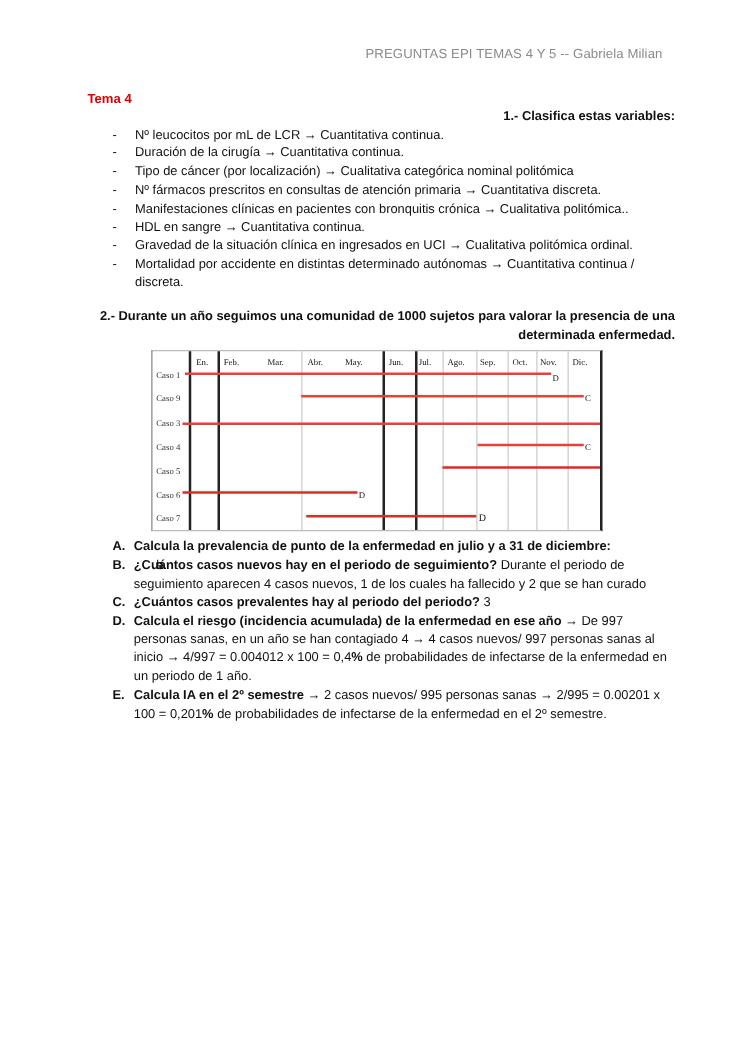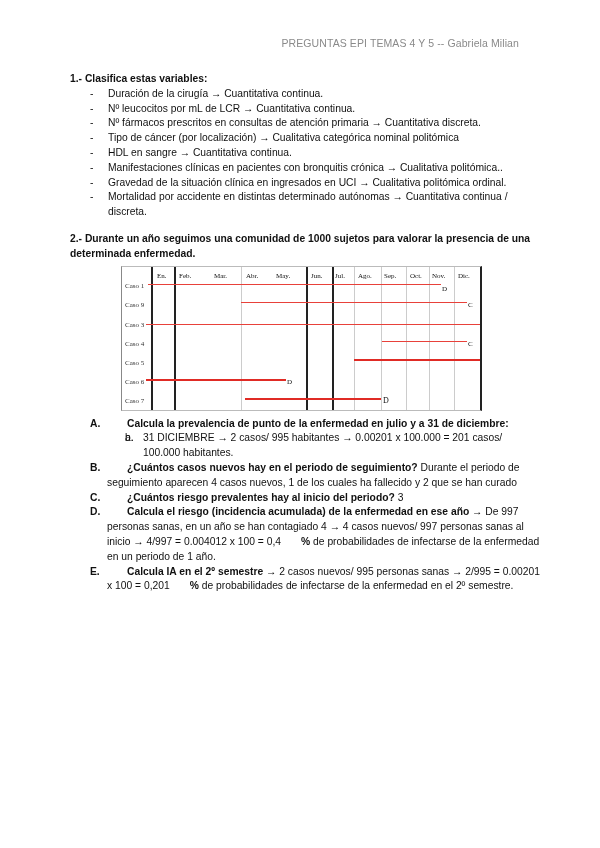--- a/index.html
+++ b/index.html
@@ -1,56 +1,57 @@
 <!DOCTYPE html>
 <html><head>
 <meta charset="utf-8">
 <style>
   html, body { margin:0; padding:0; background:#ffffff; }
   body { width:600px; height:848px; position:relative; overflow:hidden;
          font-family:"Liberation Sans", sans-serif; color:#111; }
-  .header { position:absolute; top:37px; right:81px; font-size:10.5px; color:#8a8a8a; letter-spacing:0.1px; }
+  .header { position:absolute; top:37px; right:70px; font-size:10.5px; color:#8a8a8a; letter-spacing:0.1px; }
   .content { position:absolute; left:70px; top:72px; width:470px; font-size:10.3px; line-height:14.8px; }
   .tema { color:#e00000; font-weight:bold; font-size:10.5px; }
-  .q { font-weight:bold; }
+  .q { font-weight:bold;text-align:right; }
   ul.dash { list-style:none; margin:0; padding:0 0 0 20px; }
   ul.dash li { position:relative; padding-left:18px; }
   ul.dash li::before { content:"-"; position:absolute; left:0; }
   .gap { height:12px; }
   .chart { position:relative; width:358px; height:143px; margin:4px 0 6px 51px; border:1px solid #bbb; border-left:1px solid #888; border-right:2px solid #222;}
   .vline { position:absolute; top:0; bottom:0; width:1px; background:#ccc; }
   .vline.dark { background:#222; width:1.5px; }
   .month { position:absolute; top:2px; font-family:"Liberation Serif", serif; font-size:7px; }
   .rowlabel { position:absolute; left:3px; font-family:"Liberation Serif", serif; font-size:7px; color:#333; }
   .bar { position:absolute; height:1.5px; background:#e8413a; }
   .bar.thick { height:2px; background:#e02b25; }
   .endmark { position:absolute; font-family:"Liberation Serif", serif; font-size:7px; }
   ol.alpha { margin:0; padding:0 0 0 20px; list-style:none; }
   ol.alpha > li { position:relative; padding-left:17px; }
   .lbl { position:absolute; left:0; font-weight:bold; }
   ol.sub { margin:0; padding:0 0 0 18px; list-style:none; }
   ol.sub li { position:relative; padding-left:18px; }
   ol.sub li .sl { position:absolute; left:0; }
-  b { font-weight:bold;margin-left:20px; }
+  b { font-weight:bold; }
 </style>
 </head>
 <body>
 
 <div class="header">PREGUNTAS EPI TEMAS 4 Y 5 -- Gabriela Milian</div>
 
 <div class="content">
+  <div class="tema">Tema 4</div>
 
   <div class="q">1.- Clasifica estas variables:</div>
   <ul class="dash">
+    <li>Nº leucocitos por mL de LCR → Cuantitativa continua.</li>
     <li>Duración de la cirugía → Cuantitativa continua.</li>
-    <li>Nº leucocitos por mL de LCR → Cuantitativa continua.</li>
+    <li>Tipo de cáncer (por localización) → Cualitativa categórica nominal politómica</li>
     <li>Nº fármacos prescritos en consultas de atención primaria → Cuantitativa discreta.</li>
-    <li>Tipo de cáncer (por localización) → Cualitativa categórica nominal politómica</li>
+    <li>Manifestaciones clínicas en pacientes con bronquitis crónica → Cualitativa politómica..</li>
     <li>HDL en sangre → Cuantitativa continua.</li>
-    <li>Manifestaciones clínicas en pacientes con bronquitis crónica → Cualitativa politómica..</li>
     <li>Gravedad de la situación clínica en ingresados en UCI → Cualitativa politómica ordinal.</li>
     <li>Mortalidad por accidente en distintas determinado autónomas → Cuantitativa continua / discreta.</li>
   </ul>
 
   <div class="gap"></div>
 
   <div class="q">2.- Durante un año seguimos una comunidad de 1000 sujetos para valorar la presencia de una determinada enfermedad.</div>
 
   <div class="chart">
 
@@ -99,30 +100,30 @@
     <div class="bar thick" style="top:131px; left:123px; width:136px"></div>
     <span class="endmark" style="top:127px; left:261px; font-size:8px">D</span>
   </div>
 
   <ol class="alpha">
     <li>
       <span class="lbl">A.</span>
       <b>Calcula la prevalencia de punto de la enfermedad en julio y a 31 de diciembre:</b>
       <ol class="sub">
         <li><span class="sl">a.</span></li>
-        <li><span class="sl">b.</span><span>31 DICIEMBRE → 2 casos/ 995 habitantes → 0.00201 x 100.000 = 201 casos/ 100.000 habitantes.</span></li>
+        <li><span class="sl">b.</span></li>
       </ol>
     </li>
     <li>
       <span class="lbl">B.</span>
       <b>¿Cuántos casos nuevos hay en el periodo de seguimiento?</b><span> Durante el periodo de seguimiento aparecen 4 casos nuevos, 1 de los cuales ha fallecido y 2 que se han curado</span>
     </li>
     <li>
       <span class="lbl">C.</span>
-      <b>¿Cuántos riesgo prevalentes hay al inicio del periodo?</b><span> 3</span>
+      <b>¿Cuántos casos prevalentes hay al periodo del periodo?</b><span> 3</span>
     </li>
     <li>
       <span class="lbl">D.</span>
       <b>Calcula el riesgo (incidencia acumulada) de la enfermedad en ese año</b><span> → De 997 personas sanas, en un año se han contagiado 4 → 4 casos nuevos/ 997 personas sanas al inicio → 4/997 = 0.004012 x 100 = 0,4</span><b>%</b><span> de probabilidades de infectarse de la enfermedad en un periodo de 1 año.</span>
     </li>
     <li>
       <span class="lbl">E.</span>
       <b>Calcula IA en el 2º semestre</b><span> → 2 casos nuevos/ 995 personas sanas → 2/995 = 0.00201 x 100 = 0,201</span><b>%</b><span> de probabilidades de infectarse de la enfermedad en el 2º semestre.</span>
     </li>
   </ol>

